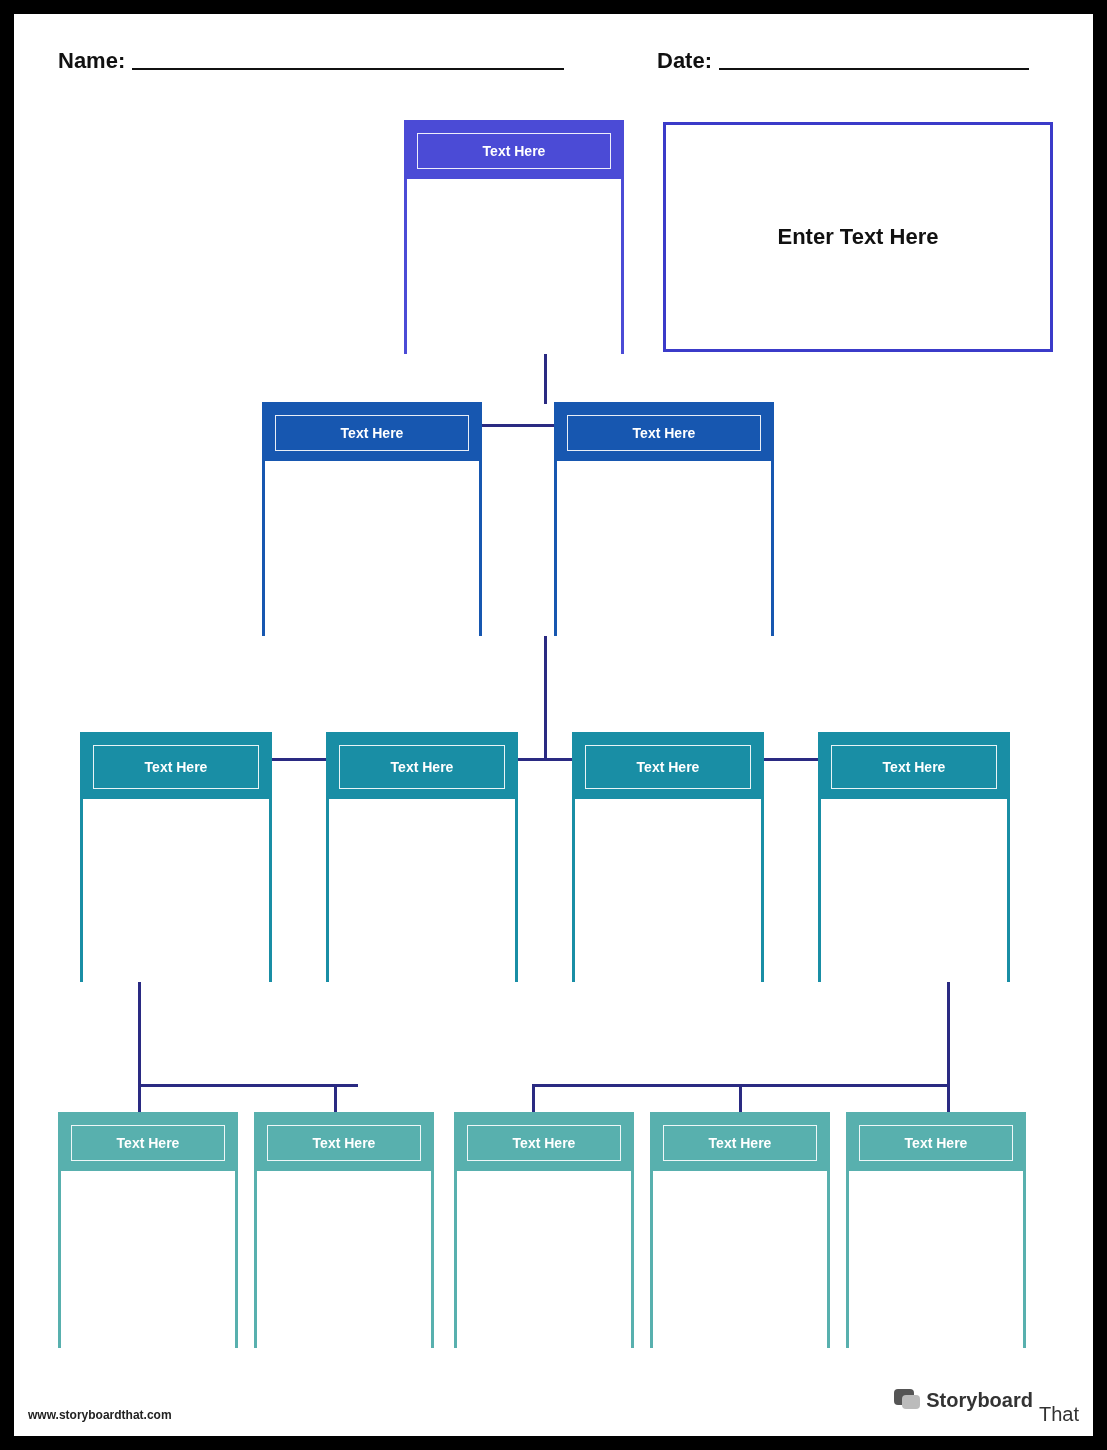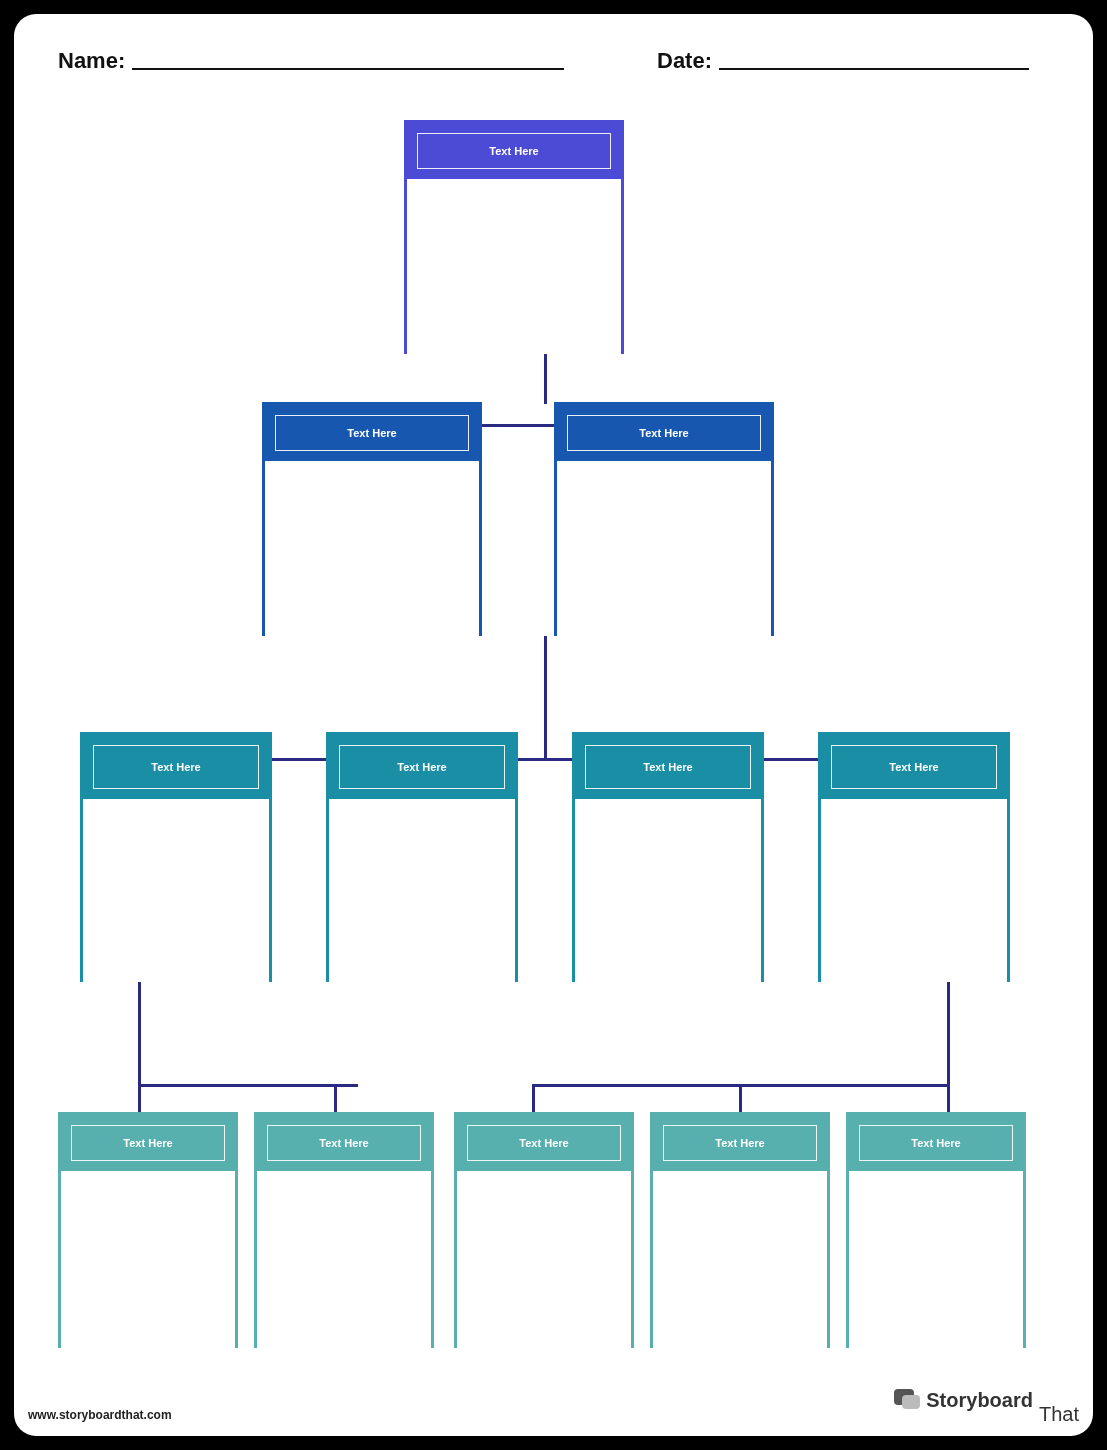--- a/index.html
+++ b/index.html
@@ -1,35 +1,35 @@
 <!DOCTYPE html>
 <html><head>
 <meta charset="utf-8">
 <style>
   * { box-sizing: border-box; margin: 0; padding: 0; }
   body { font-family: Arial, Helvetica, sans-serif; background:#fff; }
   .frame { width:1107px; height:1450px; background:#000; padding:14px; }
-  .page  { width:100%; height:100%; background:#fff; position:relative;border-radius:22px; }
+  .page  { width:100%; height:100%; background:#fff; position:relative; }
 
   .hdr-label { position:absolute; top:34px; font-weight:700; font-size:22px; color:#111; }
   .hdr-line  { position:absolute; top:54px; height:2px; background:#111; }
 
   .title-box { position:absolute; left:40px; top:108px; width:300px; height:110px;
                border:3px solid #3b3bc9; display:flex; align-items:center; padding:14px 18px; }
   .title-text{ font-weight:800; font-size:34px; line-height:1.15; color:#3b2d8f; }
 
   .enter-box { position:absolute; right:40px; top:108px; width:390px; height:230px;
                border:3px solid #3b3bc9; display:flex; align-items:center; justify-content:center; }
   .enter-text{ font-weight:800; font-size:22px; color:#111; }
 
   .node { position:absolute; border:3px solid; background:#fff; }
   .node .cap { height:56px; display:flex; align-items:center; justify-content:center; position:relative;}
   .node .cap .inner { position:absolute; left:10px; right:10px; top:10px; bottom:10px;
                       border:1px solid rgba(255,255,255,.9); display:flex; align-items:center; justify-content:center; }
-  .node .cap .lbl { color:#fff; font-weight:700; font-size:11px;text-align:right; }
+  .node .cap .lbl { color:#fff; font-weight:700; font-size:14px;text-align:right; }
   .node .body { background:#fff; }
 
   .c-purple { border-color:#4b4bd6; } .c-purple .cap{ background:#4b4bd6; }
   .c-blue   { border-color:#1757b0; } .c-blue   .cap{ background:#1757b0; }
   .c-teal   { border-color:#198ea5; } .c-teal   .cap{ background:#198ea5; }
   .c-sea    { border-color:#58b0ae; } .c-sea    .cap{ background:#58b0ae; }
 
   .conn-v { position:absolute; width:3px; background:#2a2a82; }
   .conn-h { position:absolute; height:3px; background:#2a2a82; }
 
@@ -46,20 +46,23 @@
 
 <div class="frame">
 <div class="page">
 
   <div class="hdr-label" style="left:44px;">Name:</div>
   <div class="hdr-line" style="left:118px; width:432px;"></div>
   <div class="hdr-label" style="left:643px;text-align:center;">Date:</div>
   <div class="hdr-line" style="left:705px; width:310px;"></div>
 
 
+  <div class="enter-box">
+    <div class="enter-text">Enter Text Here</div>
+  </div>
 
   <div class="conn-v" style="left:530px; top:340px; height:50px;"></div>
   <div class="conn-h" style="left:330px; top:410px; width:400px;"></div>
   <div class="conn-v" style="left:330px; top:388px; height:25px;"></div>
   <div class="conn-v" style="left:727px; top:388px; height:25px;"></div>
 
   <div class="conn-v" style="left:530px; top:622px; height:122px;"></div>
   <div class="conn-h" style="left:160px; top:744px; width:740px;"></div>
   <div class="conn-v" style="left:160px; top:720px; height:27px;"></div>
   <div class="conn-v" style="left:405px; top:720px; height:27px;"></div>

